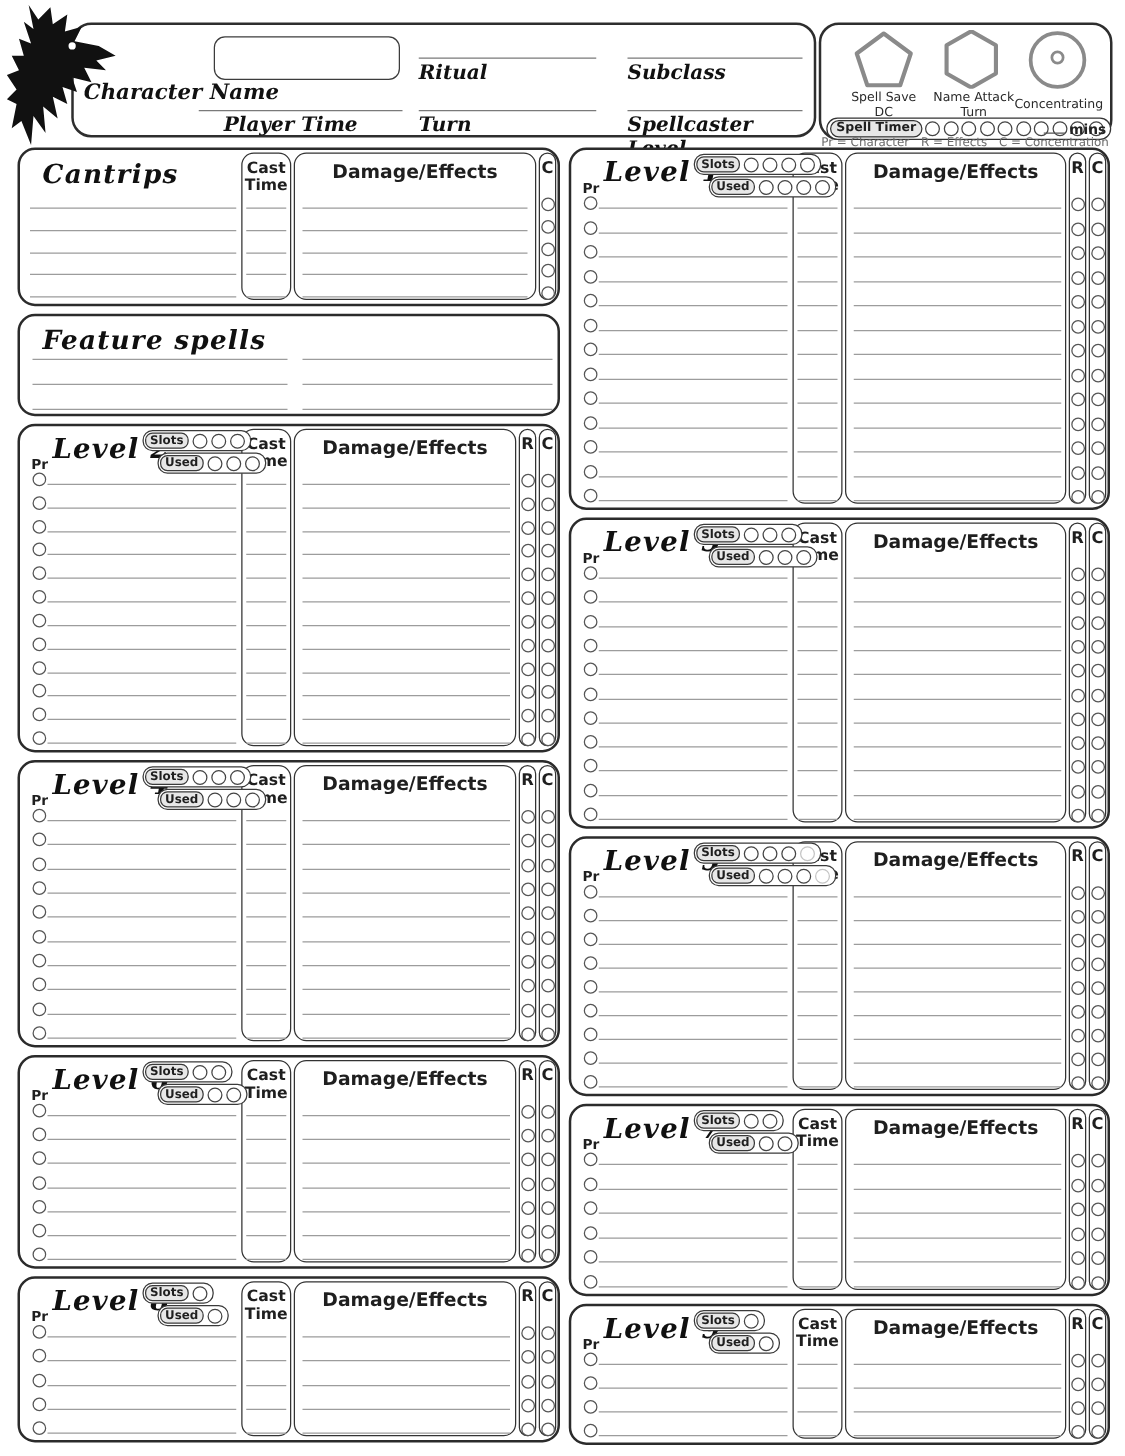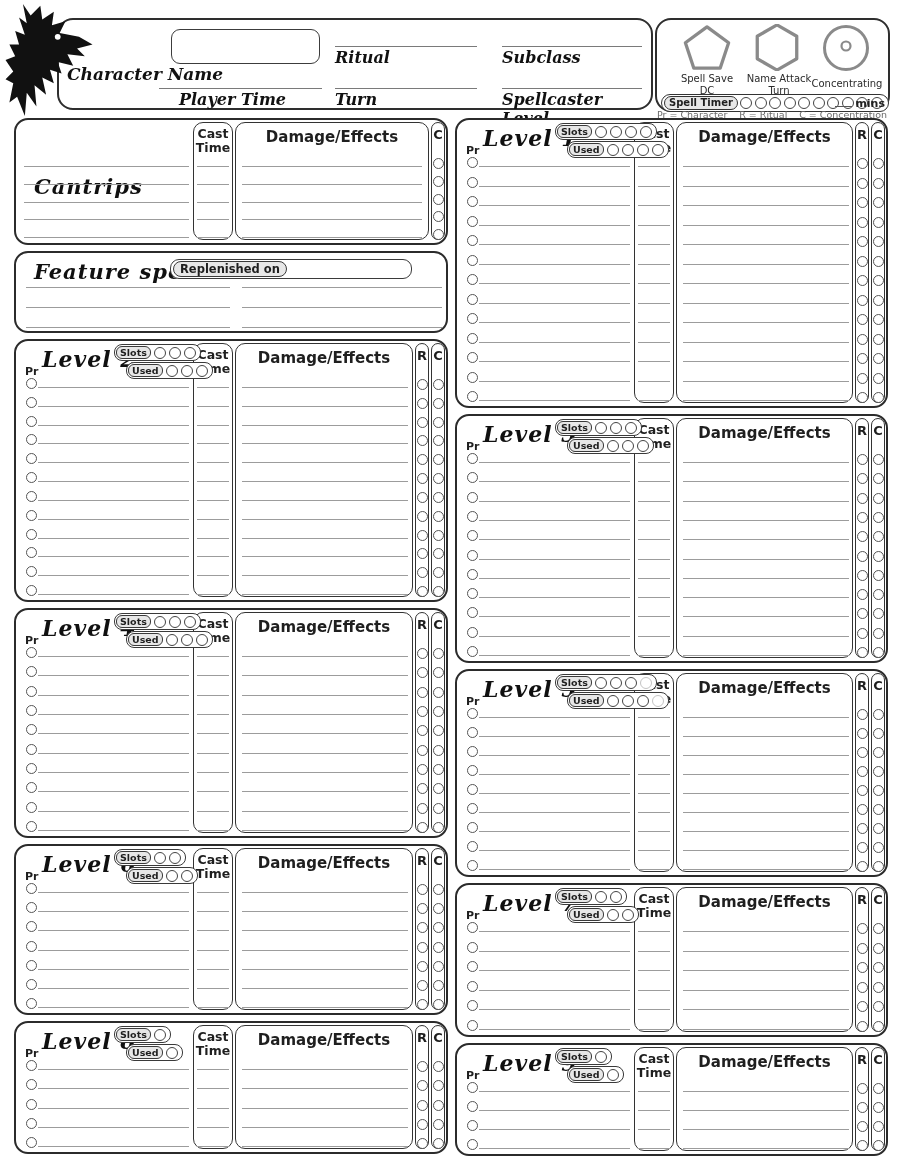--- a/index.html
+++ b/index.html
@@ -122,27 +122,27 @@
           <span class="tt-dot"></span>
           <span class="tt-dot"></span>
           <span class="tt-dot"></span>
         </span>
     </div>
     <div class="mins-wrap"><span class="mins-line"></span><span>mins</span></div>
   </div>
 
   <div id="legend-row">
     <span>Pr = Character</span>
-    <span>R = Ritual</span>
+    <span>R = Effects</span>
     <span>C = Concentration</span>
   </div>
 
   <div class="col" id="col-left">
       <div class="block" style="height: 127px;">
-        <div class="blk-title" style="left: 18px; top: 6px; font-size: 21px; margin-top: 48px;">Cantrips</div>
+        <div class="blk-title" style="left: 18px; top: 6px; font-size: 21px;">Cantrips</div>
         <div class="vcol cast-col">
           <div class="cast-hdr">
             <div>Cast</div>
             <div>Time</div>
           </div>
         </div>
         <div class="vcol dmg-col" style="right: 17px;">
           <div class="dmg-hdr">Damage/Effects</div>
         </div>
         <div class="vcol rc-col" style="right: 1px;">
@@ -164,23 +164,20 @@
         <div class="w-line" style="left: 226px; top: 82px; width: 180px;"></div>
         <div class="w-line" style="left: 8px; top: 99px; width: 165px;"></div>
         <div class="w-line" style="left: 181px; top: 99px; width: 32px;"></div>
         <div class="w-line" style="left: 226px; top: 99px; width: 180px;"></div>
         <div class="w-line" style="left: 8px; top: 117px; width: 165px;"></div>
         <div class="w-line" style="left: 181px; top: 117px; width: 32px;"></div>
         <div class="w-line" style="left: 226px; top: 117px; width: 180px;"></div>
       </div>
       <div class="block" style="height: 82px;">
         <div class="blk-title" style="left: 18px; top: 6px; font-size: 21px;">Feature spells</div>
-        <div class="rep-pill">
-          <span class="rep-tag">Replenished on</span>
-        </div>
         <div class="w-line" style="left: 10px; top: 34px; width: 204px;"></div>
         <div class="w-line" style="left: 226px; top: 34px; width: 200px;"></div>
         <div class="w-line" style="left: 10px; top: 54px; width: 204px;"></div>
         <div class="w-line" style="left: 226px; top: 54px; width: 200px;"></div>
         <div class="w-line" style="left: 10px; top: 74px; width: 204px;"></div>
         <div class="w-line" style="left: 226px; top: 74px; width: 200px;"></div>
       </div>
       <div class="block" style="height: 263px;">
         <div class="blk-title">Level 2</div>
         <div class="vcol cast-col">

